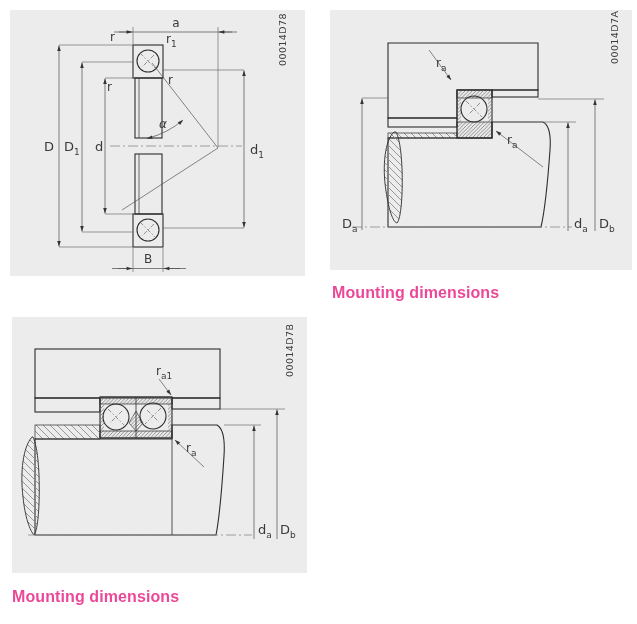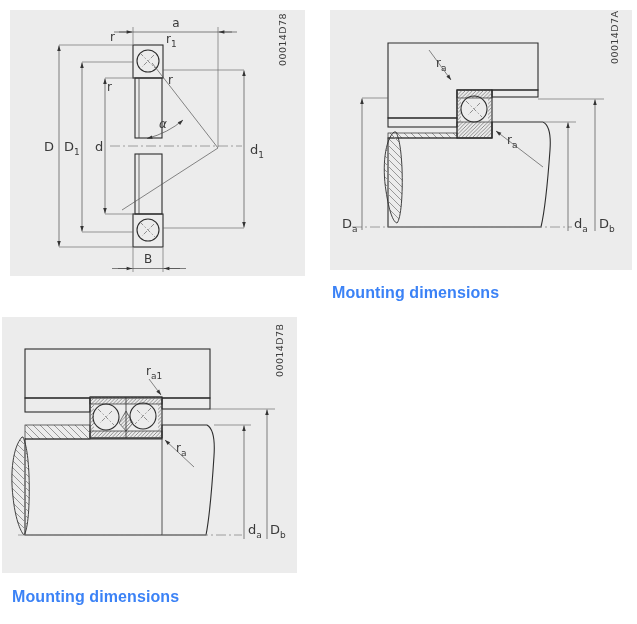--- a/index.html
+++ b/index.html
@@ -1,21 +1,21 @@
 <!DOCTYPE html>
 <html><head>
 <meta charset="utf-8">
 <style>
   html,body{margin:0;padding:0;background:#ffffff;}
   #stage{position:relative;width:637px;height:624px;background:#ffffff;overflow:hidden;
          font-family:"DejaVu Sans", sans-serif;}
   .panel{position:absolute;}
   .panel svg{display:block;}
   .caption{position:absolute;font-family:"Liberation Sans", sans-serif;font-weight:700;
-           font-size:16px;color:#3b82f6;letter-spacing:0.1px;}
+           font-size:16px;color:#ec4899;letter-spacing:0.1px;}
   svg text{font-family:"DejaVu Sans", sans-serif;fill:#3a3a3a;}
   .dimtxt{font-size:13px;}
   .smalltxt{font-size:12px;}
   .codetxt{font-size:9.5px;fill:#3c3c3c;letter-spacing:0.4px;}
   .sub{font-size:9px;}
   .outline{stroke:#2d2d2d;stroke-width:1.1;fill:none;}
   .dimline{stroke:#4d4d4d;stroke-width:0.7;fill:none;}
   .extline{stroke:#5a5a5a;stroke-width:0.6;fill:none;}
   .thinline{stroke:#555;stroke-width:0.7;fill:none;}
   .cline{stroke:#8a8a8a;stroke-width:0.8;stroke-dasharray:10 3 2 3;fill:none;}
@@ -183,21 +183,21 @@
       </g>
       <g>
         <line class="thinline" x1="166" y1="121" x2="213" y2="157" marker-start="url(#arr)"></line>
         <text class="smalltxt" x="177" y="134"><tspan>r</tspan><tspan class="sub" dy="3.5">a</tspan></text>
       </g>
     </svg>
   </div>
 
   <div class="caption" style="left:332px;top:284px;">Mounting dimensions</div>
 
-  <div class="panel" style="left:2px;top:317px;">
+  <div class="panel" style="left:12px;top:317px;">
     <svg width="295" height="256" viewBox="0 0 295 256">
       <rect x="0" y="0" width="295" height="256" fill="#ececec"></rect>
 
       <text class="codetxt" transform="rotate(-90 281 60)" x="281" y="60">00014D7B</text>
 
       <g>
         <rect x="23" y="32" width="185" height="49" fill="url(#h1)" class="outline"></rect>
         <rect x="23" y="81" width="65" height="14" fill="url(#h2)" class="outline"></rect>
         <rect x="160" y="81" width="48" height="11" fill="url(#h2)" class="outline"></rect>
       </g>

